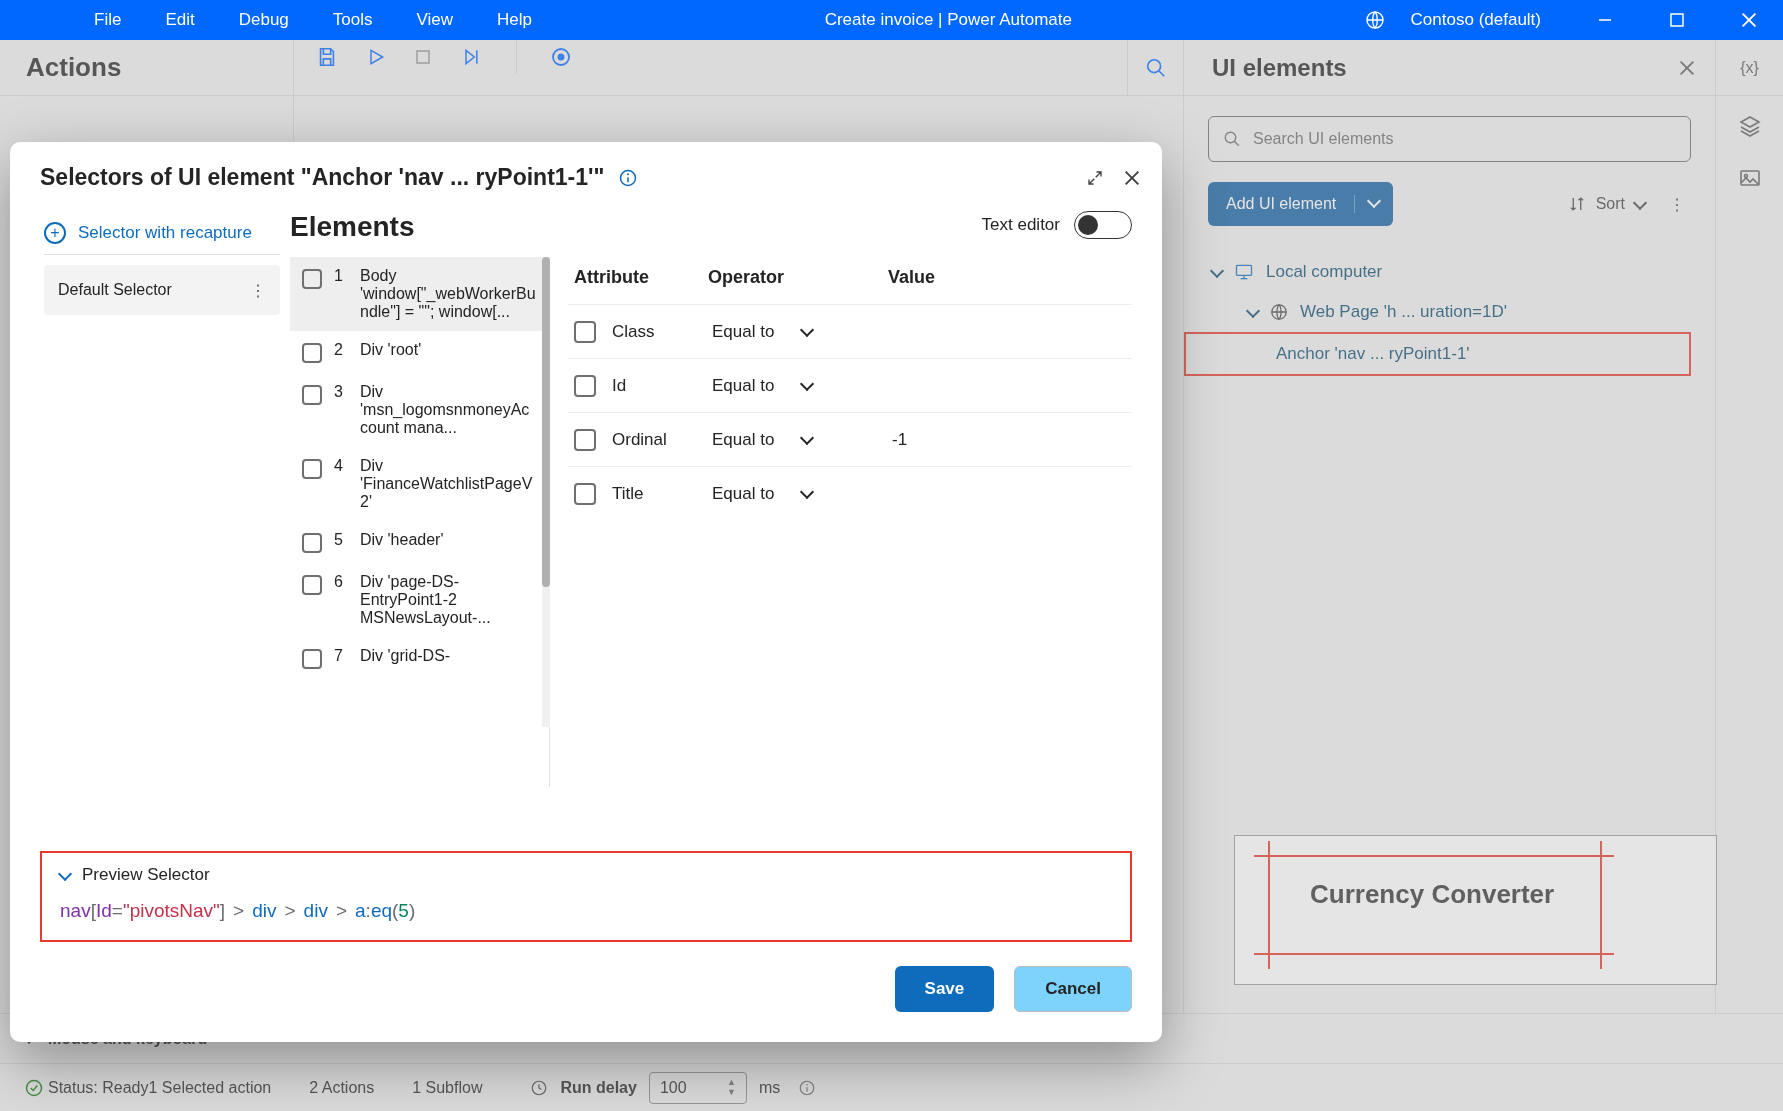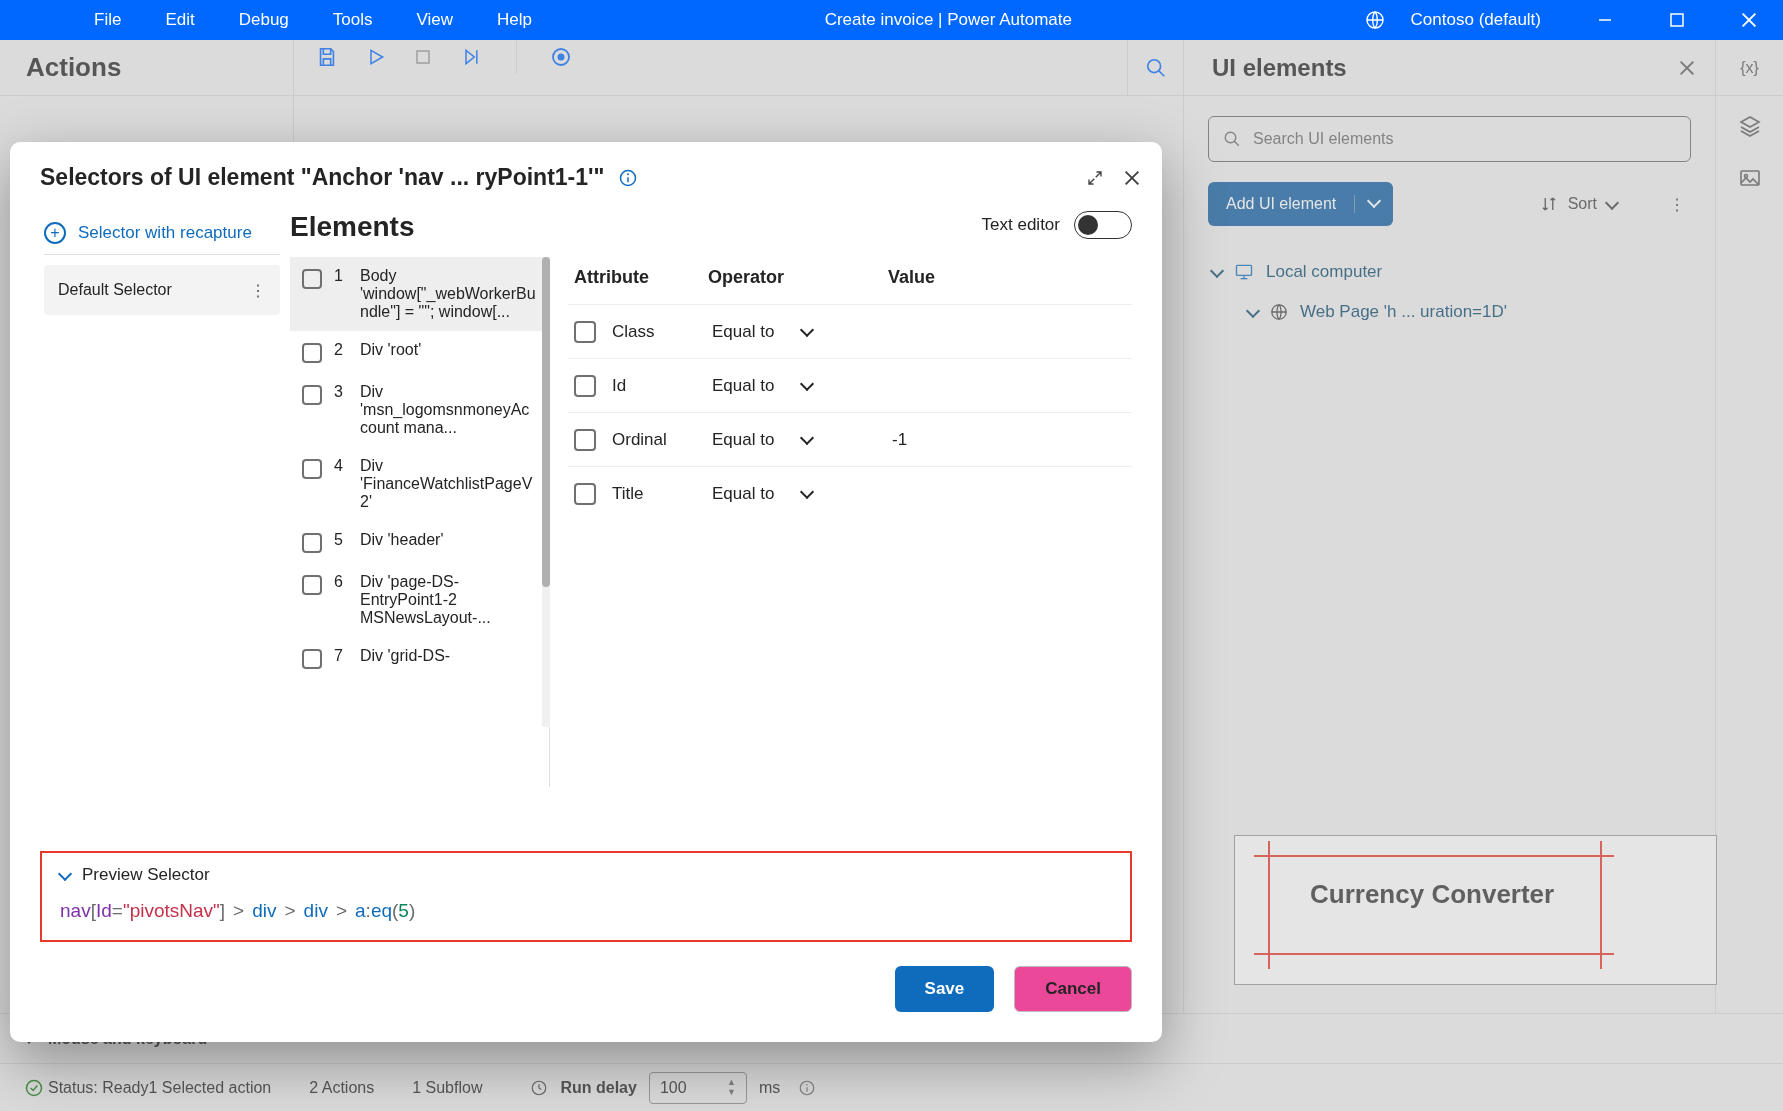--- a/index.html
+++ b/index.html
@@ -28,21 +28,21 @@
 .toolbar-row .rightpanel-head .title { font-size: 24px; font-weight: 600; flex:1; color:#242424; }
 .toolbar-row .gutter { width: 68px; border-left:1px solid #d9d9d9; display:flex; align-items:center; justify-content:center; color:#5b5b5b; height:100%; }
 
 .body-row { flex: 1; display: flex; min-height: 0; }
 .left-col { width: 294px; border-right: 1px solid #d9d9d9; }
 .mid-col { flex: 1; }
 .ui-elements-col { width: 532px; border-left: 1px solid #d9d9d9; padding: 20px 24px; display:flex; flex-direction:column; }
 .gutter-col { width: 68px; border-left: 1px solid #d9d9d9; display:flex; flex-direction:column; align-items:center; padding-top: 18px; gap: 28px; color:#5b5b5b; }
 
 .ui-search { border: 1px solid #6a6a6a; border-radius: 6px; height: 46px; display:flex; align-items:center; padding: 0 14px; gap: 12px; color:#6a6a6a; }
-.ui-toolbar { display:flex; align-items:center; margin-top: 20px; gap: 32px; }
+.ui-toolbar { display:flex; align-items:center; margin-top: 20px; gap: 4px; }
 .add-btn { background:#115ea3; color:#fff; border-radius:6px; height:44px; display:flex; align-items:center; }
 .add-btn .lbl { padding: 0 18px; border-right: 1px solid rgba(255,255,255,.35); }
 .add-btn .dd { padding: 0 14px; }
 .sort-btn { margin-left:auto; display:flex; align-items:center; gap:10px; color:#424242; }
 .more-btn { padding: 0 6px; color:#424242; margin-left: 14px;}
 
 .tree { margin-top: 26px; font-size: 17px; color:#0c4a6e; }
 .tree .row { display:flex; align-items:center; gap:12px; height: 40px; padding-left: 4px; }
 .tree .indent1 { padding-left: 40px; }
 .tree .indent2 { padding-left: 66px; height: 44px; }
@@ -110,21 +110,21 @@
 .code .tk-str { color:#c4314b; }
 .code .tk-tag { color:#0f6cbd; }
 .code .tk-fn { color:#0f6cbd; }
 .code .tk-gt { color:#6a6a6a; padding: 0 8px;}
 .code .tk-br { color:#6a6a6a; }
 .code .tk-num { color:#098658; }
 
 .dlg-foot { display:flex; justify-content:flex-end; gap:20px; padding: 24px 30px 30px 30px; }
 .btn { height:46px; padding: 0 30px; border-radius:6px; font-size:17px; display:flex; align-items:center; justify-content:center; font-weight:600;}
 .btn-primary { background:#0f6cbd; color:#fff; }
-.btn-secondary { background:#ec4899; border:1px solid #bbb; color:#242424; }
+.btn-secondary { background:#7dd3fc; border:1px solid #bbb; color:#242424; }
 
 .chevron { display:inline-block; width:10px; height:10px; border-right:2px solid currentColor; border-bottom:2px solid currentColor; transform: rotate(45deg); margin-bottom:3px;}
 .chevron.right { transform: rotate(-45deg); }
 .xicon::before, .xicon::after { content:""; position:absolute; width:18px; height:2px; background:currentColor; top:50%; left:50%; transform-origin:center; }
 .xicon { position:relative; width:18px; height:18px; }
 .xicon::before { transform: translate(-50%,-50%) rotate(45deg); }
 .xicon::after { transform: translate(-50%,-50%) rotate(-45deg); }
 svg { display:block; }
 </style>
 </head>
@@ -261,20 +261,23 @@
         <div class="row indent1">
           <span class="chevron"></span>
           <span>
             <svg width="18" height="18" viewBox="0 0 20 20" stroke="#424242" fill="none" stroke-width="1.4">
                 <circle cx="10" cy="10" r="8"></circle>
                 <path d="M2 10h16M10 2c3 3 3 13 0 16M10 2c-3 3-3 13 0 16"></path>
               </svg>
           </span>
           <span>Web Page 'h ... uration=1D'</span>
         </div>
+        <div class="row indent2 highlight">
+          <span>Anchor 'nav ... ryPoint1-1'</span>
+        </div>
       </div>
 
       <div class="preview-img-area">
         <div class="outer"></div>
         <div style="position:absolute; left:60px; top:14px; width:2px; height:128px; background:#e83a2b"></div>
         <div style="position:absolute; left:392px; top:14px; width:2px; height:128px; background:#e83a2b"></div>
         <div style="position:absolute; left:46px; top:28px; width:360px; height:2px; background:#e83a2b"></div>
         <div style="position:absolute; left:46px; top:126px; width:360px; height:2px; background:#e83a2b"></div>
         <div class="cc">Currency Converter</div>
       </div>

